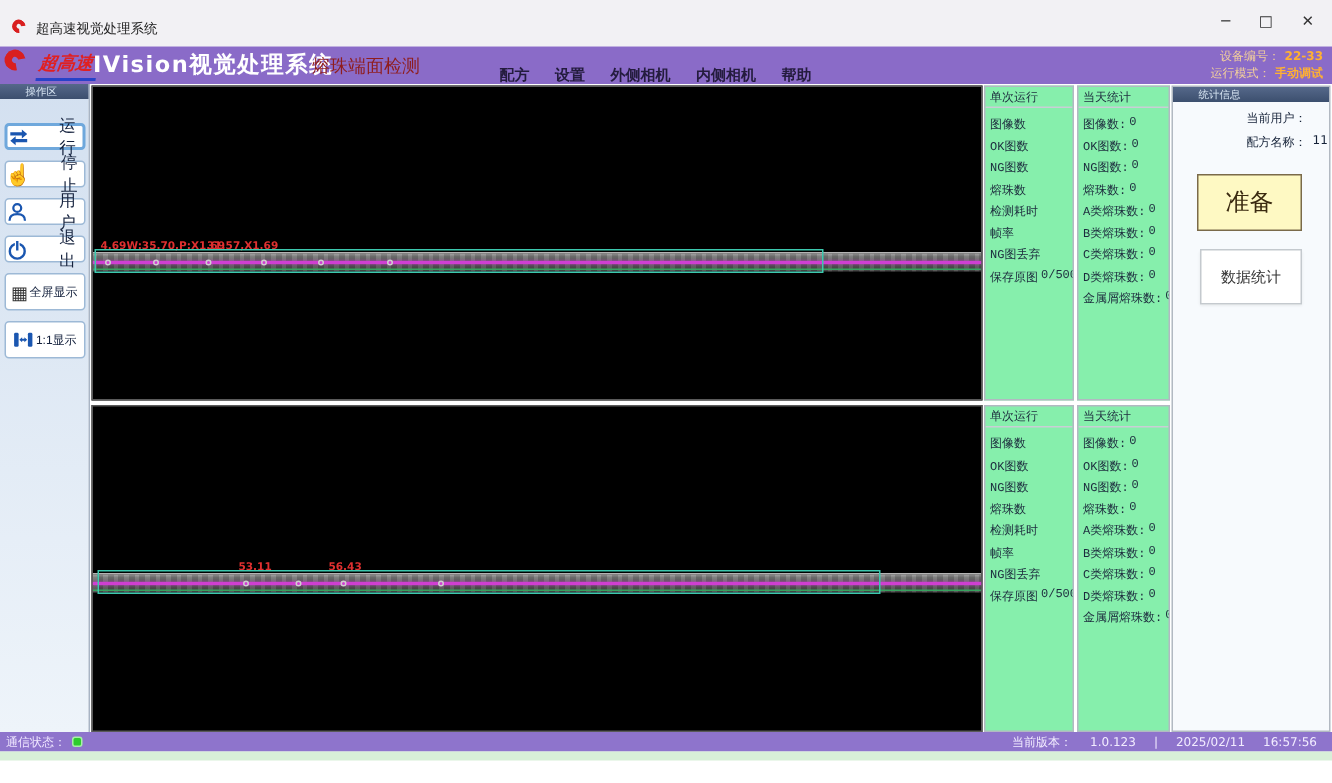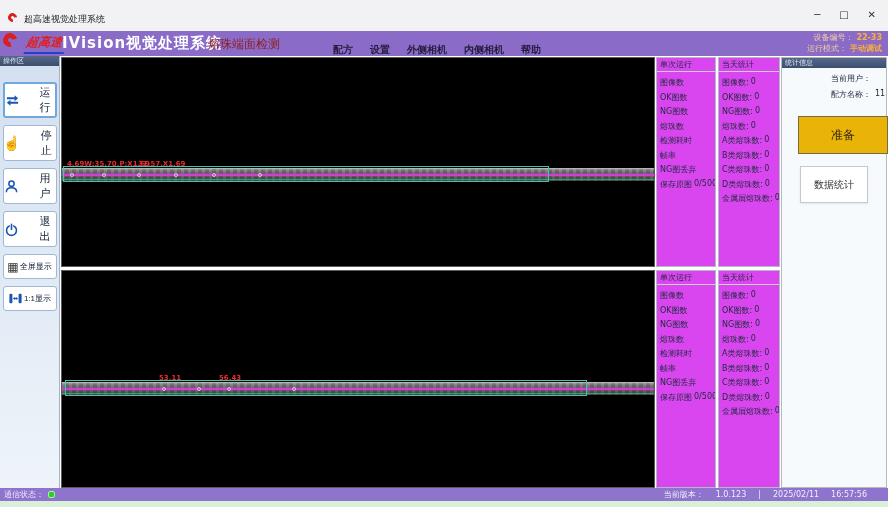--- a/index.html
+++ b/index.html
@@ -23,23 +23,23 @@
   .device-info { position:absolute; right:6px; top:1px; font-size:8px; line-height:11px; }
   .di-row { display:flex; justify-content:flex-end; gap:3px; }
   .di-label { color:#f2cf9b; }
   .di-value { color:#ffb032; font-weight:bold; }
 
   
   .main { position:absolute; top:56px; left:0; width:888px; height:432px; background:#fff; }
 
   
   .sidebar { position:absolute; left:0; top:0; width:60px; height:432px; background:linear-gradient(180deg,#d3e0f0,#eef4fa); border-right:1px solid #a8b4c4; }
-  .panel-header { height:10px; background:linear-gradient(180deg,#55688a,#3c4f6e); color:#d6e4f2; font-size:7px; line-height:10px; padding-left:3px; }
+  .panel-header { height:10px; background:linear-gradient(180deg,#55688a,#3c4f6e); color:#d6e4f2; font-size:7px; line-height:10px; padding-left:17px; }
   .side-buttons { display:flex; flex-direction:column; align-items:center; gap:7px; padding-top:16px; }
-  .side-btn { width:54px; height:36px; background:#fff; border:1px solid #9db9d6; border-radius:3px; display:flex; align-items:center; justify-content:center; gap:16px; font-size:11px; color:#14213d; cursor:pointer; }
+  .side-btn { width:54px; height:18px; background:#fff; border:1px solid #9db9d6; border-radius:3px; display:flex; align-items:center; justify-content:center; gap:16px; font-size:11px; color:#14213d; cursor:pointer; }
   .side-btn.small { font-size:8px; height:25px; gap:1px; }
   .side-btn.active { border:2px solid #6fa8dc; }
   .icon16 { width:15px; height:15px; display:block; flex:none; }
   .hand-glyph { color:#1a56b0; font-size:14px; line-height:14px; flex:none; }
   .grid-glyph { color:#333; font-size:12px; line-height:12px; flex:none; }
 
   
   .viewport { position:absolute; background:#000; border:1px solid #5a5a5a; }
   #vp1 { left:61px; top:1px; width:594px; height:210px; }
   #vp2 { left:61px; top:214px; width:594px; height:218px; }
@@ -51,40 +51,40 @@
   .greenline { position:absolute; left:0; right:0; bottom:1px; height:1px; background:#37a35f; }
   .roi { position:absolute; top:-2px; height:16px; border:1px solid #3cc8ae; }
   #vp1 .roi { left:1px; width:486px; } #vp2 .roi { left:3px; width:522px; }
   .ring { position:absolute; top:4px; width:4px; height:4px; border:1px solid #cfcfcf; border-radius:50%; }
   .anno { position:absolute; color:#e03030; font-size:7px; font-weight:bold; white-space:nowrap; letter-spacing:0; }
   #vp1 .anno { top:102px; } #vp2 .anno { top:103px; }
   #vp1 .anno-1 { left:5px; } #vp1 .anno-2 { left:76px; }
   #vp2 .anno-1 { left:97px; } #vp2 .anno-2 { left:157px; }
 
   
-  .stat-col { position:absolute; background:#d946ef; border:1px solid #b2b9c2; font-size:8px; color:#1c2b3d; overflow:hidden; }
+  .stat-col { position:absolute; background:#86efac; border:1px solid #b2b9c2; font-size:8px; color:#1c2b3d; overflow:hidden;font-family:Liberation Mono, monospace; }
   #sr1 { left:656px; top:1px; width:60px; height:210px; }
   #td1 { left:718px; top:1px; width:62px; height:210px; }
   #sr2 { left:656px; top:214px; width:60px; height:218px; }
   #td2 { left:718px; top:214px; width:62px; height:218px; }
   .stat-title { padding:1px 0 1px 3px; border-bottom:1px solid #c9ced5; }
   .stat-rows { padding:5px 0 0 3px; }
   .stat-row { height:14.5px; display:flex; gap:2px; white-space:nowrap; }
 
   
   #info { position:absolute; left:781px; top:1px; width:106px; height:431px; background:#f7fafd; border:1px solid #b2b9c2; }
   .info-row { padding:5px 0 0 6px; font-size:8px; font-weight:normal; color:#152238; display:flex; gap:4px;margin-left:43px; }
-  .prepare-btn { position:absolute; left:16px; top:58px; width:90px; height:38px; background:#eab308; border:1px solid #7a6a4a; font-size:12px; color:#3a2a10; display:flex; align-items:center; justify-content:center; cursor:pointer; }
+  .prepare-btn { position:absolute; left:16px; top:58px; width:70px; height:38px; background:#fef9c3; border:1px solid #7a6a4a; font-size:16px; color:#3a2a10; display:flex; align-items:center; justify-content:center; cursor:pointer; }
   .data-btn { position:absolute; left:18px; top:108px; width:68px; height:37px; background:#fff; border:1px solid #c4c9ce; font-size:10px; color:#333; display:flex; align-items:center; justify-content:center; cursor:pointer; box-shadow:0 1px 2px rgba(0,0,0,.08); }
 
   
   .statusbar { position:absolute; left:0; top:488px; width:888px; height:13px; background:#8e74cc; color:#fff; font-size:8px; }
   .sb-left { position:absolute; left:4px; top:0; height:13px; display:flex; align-items:center; gap:4px; color:#efe6ff; }
   .led { width:7px; height:7px; background:#2ecc2e; border:1px solid #a8f0a8; border-radius:2px; }
-  .sb-right { position:absolute; right:21px; top:0; height:13px; display:flex; align-items:center; gap:12px; color:#f2ecff; }
+  .sb-right { position:absolute; right:10px; top:0; height:13px; display:flex; align-items:center; gap:12px; color:#f2ecff; }
   .mint { position:absolute; left:0; top:501px; width:888px; height:6px; background:#d8efd8; }
 </style>
 </head>
 <body>
 
 <div class="app">
 
   <div class="titlebar">
     <span class="tb-icon"></span>
     <span class="tb-title">超高速视觉处理系统</span>

